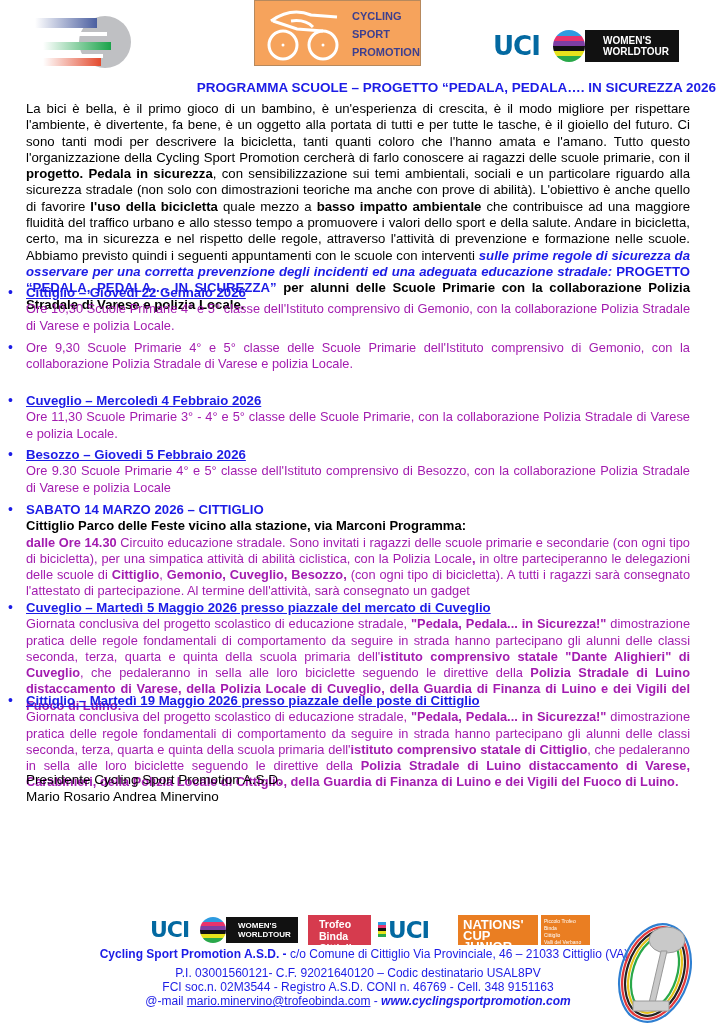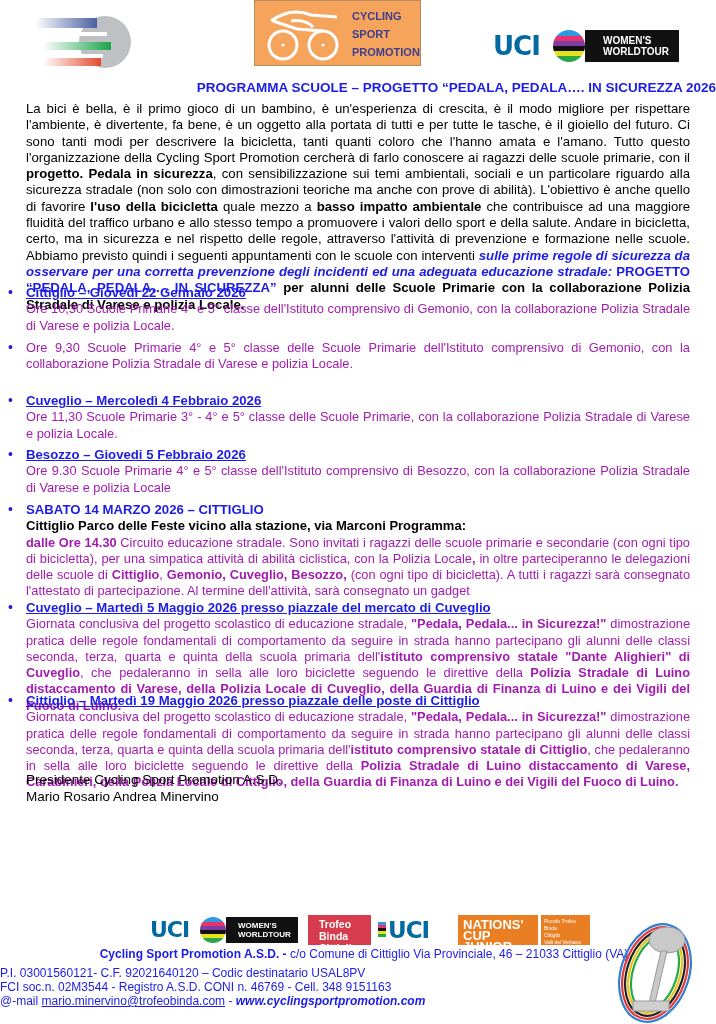--- a/index.html
+++ b/index.html
@@ -42,21 +42,21 @@
   .f-binda { position: absolute; left: 158px; top: 0; width: 63px; height: 30px; background: #d63b4e; color: #fff;
              font-size: 10.5px; line-height: 12px; font-weight: bold; padding: 3px 11px; box-sizing: border-box; }
   .f-uci2 { position: absolute; left: 228px; top: 4px; width: 75px; height: 24px; }
   .f-nations { position: absolute; left: 308px; top: 0; width: 80px; height: 30px; background: #ea7e22; color:#fff;
                font-size: 13px; line-height: 11px; font-weight: bold; padding: 4px 5px; box-sizing: border-box; }
   .f-piccolo { position: absolute; left: 390px; top: 0; width: 50px; height: 30px; background: #ea7e22; color:#fff;
                font-size: 5px; line-height: 7px; padding: 3px; box-sizing: border-box; border-left: 1px solid #fff; }
 
   #footer-org { left: 0; top: 947px; width: 716px; text-align: center; color: #1c1ce6; font-size: 12px; }
   #footer-org .org { font-weight: bold; font-size: 12px; margin-left: 12px; }
-  .f-line { position: absolute; left: 0; width: 716px; text-align: left; color: #1c1ce6; font-size: 12px; line-height: 14px; }
+  .f-line { position: absolute; left: 0; width: 716px; text-align: center; color: #1c1ce6; font-size: 12px; line-height: 14px; }
   .f-line a { color: #1c1ce6; text-decoration: underline; }
   .f-line .web { font-weight: bold; font-style: italic; }
 
   #trophy { left: 605px; top: 915px; width: 100px; height: 109px; }
 </style>
 </head>
 <body>
 
 <div id="logo-italy" class="abs">
   <svg width="110" height="60" viewBox="0 0 110 60">

